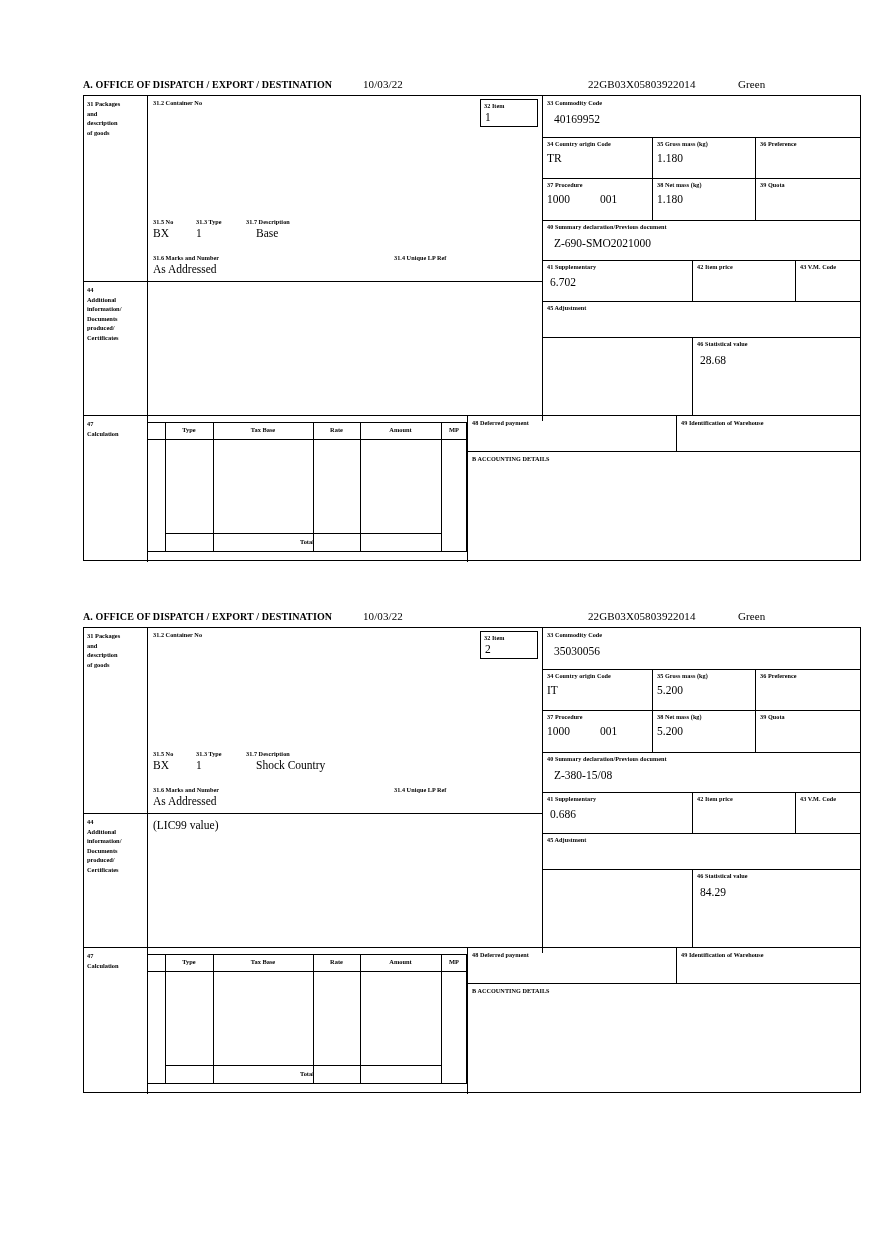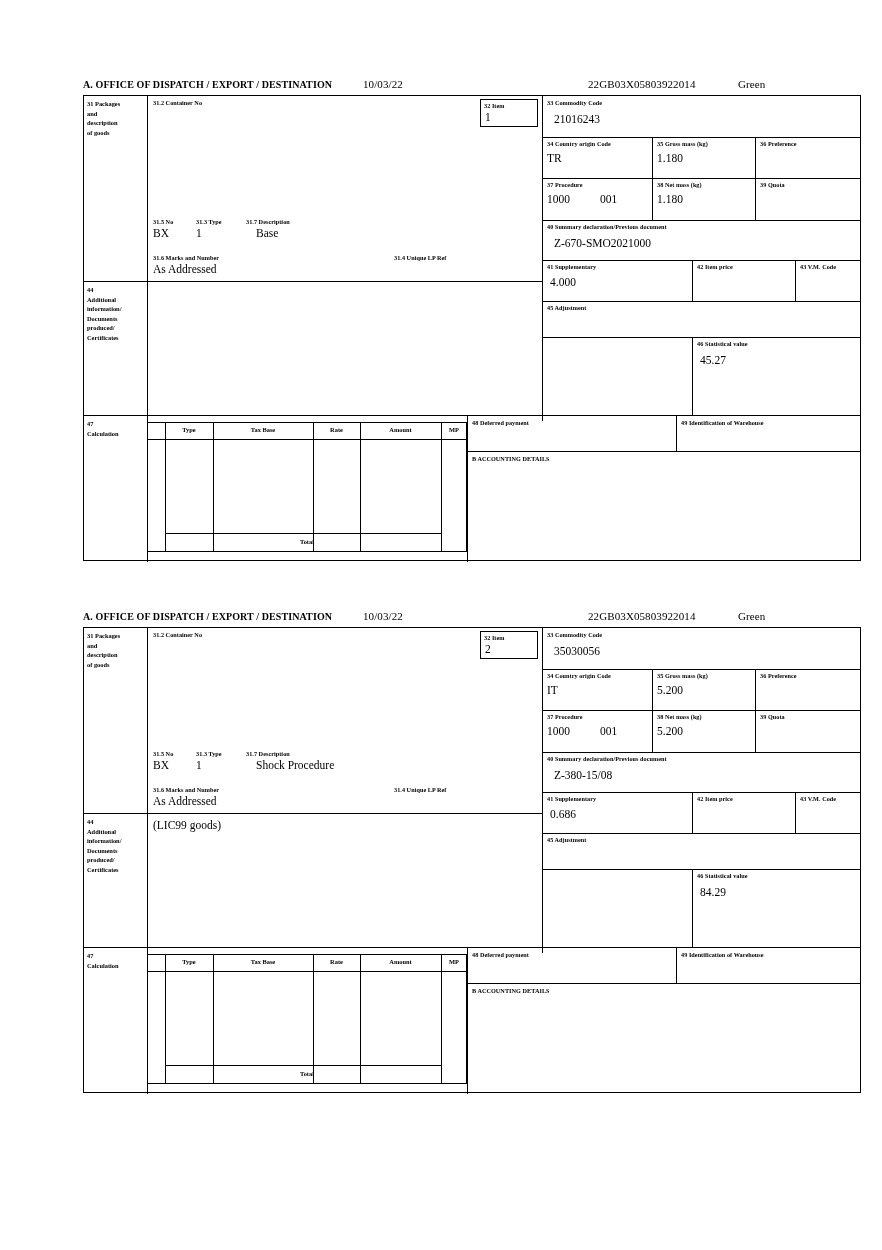--- a/index.html
+++ b/index.html
@@ -207,21 +207,21 @@
         <div class="tbl-head" style="left:66px; top:4px; width:100px;">Tax Base</div>
         <div class="tbl-head" style="left:166px; top:4px; width:47px;">Rate</div>
         <div class="tbl-head" style="left:213px; top:4px; width:81px;">Amount</div>
         <div class="tbl-head" style="left:294px; top:4px; width:26px;">MP</div>
 
         <div class="tbl-head" style="left:130px; top:116px; width:60px;">Total</div>
         <div class="fld fld-sm" style="left:215px; top:114px;"></div>
       </div>
 
       <div class="small-lbl" style="left:463px; top:3px;">33 Commodity Code</div>
-      <div class="fld" style="left:470px; top:17px;">21016243</div>
+      <div class="fld" style="left:470px; top:17px;">40169952</div>
       <div class="hline" style="left:458px; top:41px; width:318px;"></div>
 
       <div class="small-lbl" style="left:463px; top:44px;">34 Country origin Code</div>
       <div class="small-lbl" style="left:573px; top:44px;">35 Gross mass (kg)</div>
       <div class="small-lbl" style="left:676px; top:44px;">36 Preference</div>
       <div class="fld" style="left:463px; top:56px;">TR</div>
       <div class="fld" style="left:573px; top:56px;">1.180</div>
       <div class="fld" style="left:676px; top:56px;"></div>
       <div class="vline" style="left:568px; top:41px; height:83px;"></div>
       <div class="vline" style="left:671px; top:41px; height:83px;"></div>
@@ -230,41 +230,41 @@
       <div class="small-lbl" style="left:463px; top:85px;">37 Procedure</div>
       <div class="small-lbl" style="left:573px; top:85px;">38 Net mass (kg)</div>
       <div class="small-lbl" style="left:676px; top:85px;">39 Quota</div>
       <div class="fld" style="left:463px; top:97px;">1000</div>
       <div class="fld" style="left:516px; top:97px;">001</div>
       <div class="fld" style="left:573px; top:97px;">1.180</div>
       <div class="fld" style="left:676px; top:97px;"></div>
       <div class="hline" style="left:458px; top:124px; width:318px;"></div>
 
       <div class="small-lbl" style="left:463px; top:127px;">40 Summary declaration/Previous document</div>
-      <div class="fld" style="left:470px; top:141px;">Z-670-SMO2021000</div>
+      <div class="fld" style="left:470px; top:141px;">Z-690-SMO2021000</div>
       <div class="hline" style="left:458px; top:164px; width:318px;"></div>
 
       <div class="small-lbl" style="left:463px; top:167px;">41 Supplementary</div>
       <div class="small-lbl" style="left:613px; top:167px;">42 Item price</div>
       <div class="small-lbl" style="left:716px; top:167px;">43 V.M. Code</div>
-      <div class="fld" style="left:466px; top:180px;">4.000</div>
+      <div class="fld" style="left:466px; top:180px;">6.702</div>
       <div class="fld" style="left:616px; top:180px;"></div>
       <div class="fld" style="left:719px; top:180px;"></div>
       <div class="vline" style="left:608px; top:164px; height:41px;"></div>
       <div class="vline" style="left:711px; top:164px; height:41px;"></div>
       <div class="hline" style="left:458px; top:205px; width:318px;"></div>
 
       <div class="small-lbl" style="left:463px; top:208px;">45 Adjustment</div>
       <div class="fld" style="left:466px; top:220px;"></div>
       <div class="hline" style="left:458px; top:241px; width:318px;"></div>
 
       <div class="dotline" style="left:458px; top:241px; height:78px;"></div>
       <div class="vline" style="left:608px; top:241px; height:78px;"></div>
       <div class="small-lbl" style="left:613px; top:244px;">46 Statistical value</div>
-      <div class="fld" style="left:616px; top:258px;">45.27</div>
+      <div class="fld" style="left:616px; top:258px;">28.68</div>
 
       <div class="vline" style="left:383px; top:319px; height:147px;"></div>
       <div class="small-lbl" style="left:388px; top:323px;">48 Deferred payment</div>
       <div class="fld fld-sm" style="left:390px; top:334px;"></div>
       <div class="vline" style="left:592px; top:319px; height:36px;"></div>
       <div class="small-lbl" style="left:597px; top:323px;">49 Identification of Warehouse</div>
       <div class="fld fld-sm" style="left:599px; top:334px;"></div>
       <div class="hline" style="left:383px; top:355px; width:393px;"></div>
 
       <div class="small-lbl" style="left:388px; top:359px;">B ACCOUNTING DETAILS</div>
@@ -300,38 +300,38 @@
       <div class="box32" style="left:396px; top:3px; width:58px; height:28px;">
         <div class="small-lbl" style="left:3px; top:2px;">32 Item</div>
         <div class="fld" style="left:4px; top:11px;">2</div>
       </div>
 
       <div class="small-lbl" style="left:69px; top:122px;">31.5 No</div>
       <div class="small-lbl" style="left:112px; top:122px;">31.3 Type</div>
       <div class="small-lbl" style="left:162px; top:122px;">31.7 Description</div>
       <div class="fld" style="left:69px; top:131px;">BX</div>
       <div class="fld" style="left:112px; top:131px;">1</div>
-      <div class="fld" style="left:172px; top:131px;">Shock Procedure</div>
+      <div class="fld" style="left:172px; top:131px;">Shock Country</div>
 
       <div class="small-lbl" style="left:69px; top:158px;">31.6 Marks and Number</div>
       <div class="small-lbl" style="left:310px; top:158px;">31.4 Unique LP Ref</div>
       <div class="fld" style="left:69px; top:167px;">As Addressed</div>
       <div class="fld" style="left:310px; top:167px;"></div>
 
       <div class="hline" style="left:0; top:185px; width:459px;"></div>
 
       <div class="leftlabel" style="top:189px;">
         <div>44</div>
         <div>Additional</div>
         <div>information/</div>
         <div>Documents</div>
         <div>produced/</div>
         <div>Certificates</div>
       </div>
-      <div class="fld" style="left:69px; top:191px;">(LIC99 goods)</div>
+      <div class="fld" style="left:69px; top:191px;">(LIC99 value)</div>
 
       <div class="hline" style="left:0; top:319px; width:776px;"></div>
 
       <div class="leftlabel" style="top:323px;">
         <div>47</div>
         <div>Calculation</div>
       </div>
 
       <div class="cell" style="left:63px; top:326px; width:320px; height:130px;">
         <div style="position:absolute; left:0; top:0; width:320px; height:130px; border:1px solid #000; border-left:none; box-sizing:border-box;"></div>

